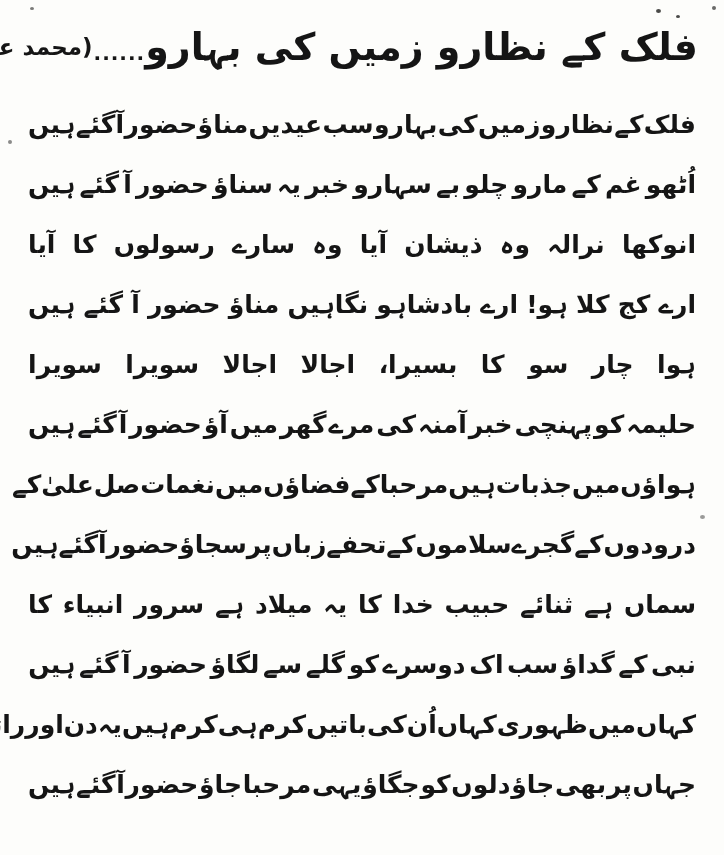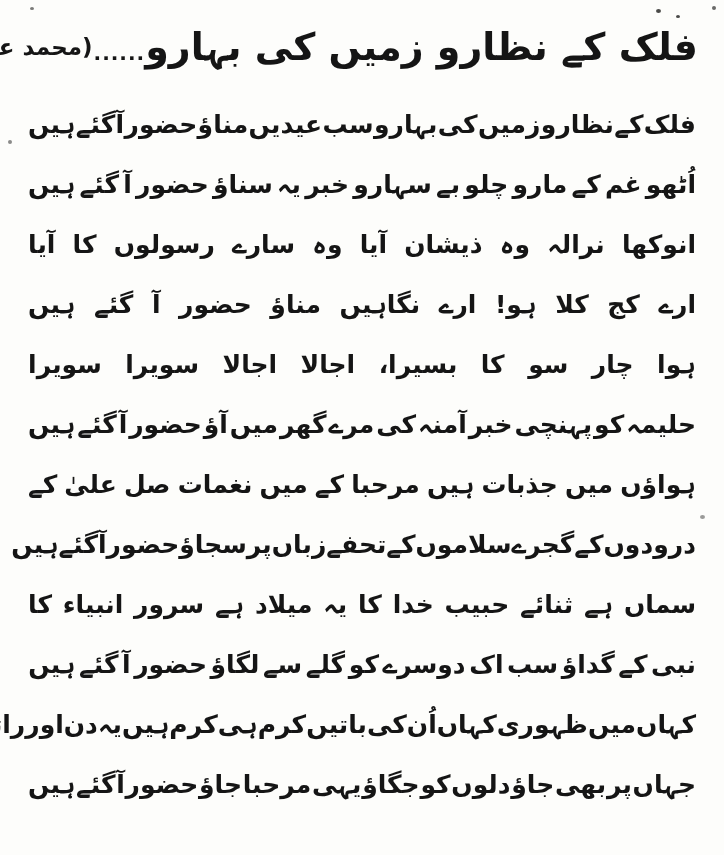--- a/index.html
+++ b/index.html
@@ -143,20 +143,21 @@
         <span>رسولوں</span>
         <span>کا</span>
         <span>آیا</span>
       </div>
     <div class="verse-line">
         <span>ارے</span>
         <span>کج</span>
         <span>کلا</span>
         <span>ہو!</span>
         <span>ارے</span>
+        <span>بادشاہو</span>
         <span>نگاہیں</span>
         <span>مناؤ</span>
         <span>حضور</span>
         <span>آ</span>
         <span>گئے</span>
         <span>ہیں</span>
       </div>
     <div class="verse-line">
         <span>ہوا</span>
         <span>چار</span>
@@ -184,20 +185,21 @@
         <span>گئے</span>
         <span>ہیں</span>
       </div>
     <div class="verse-line">
         <span>ہواؤں</span>
         <span>میں</span>
         <span>جذبات</span>
         <span>ہیں</span>
         <span>مرحبا</span>
         <span>کے</span>
+        <span>فضاؤں</span>
         <span>میں</span>
         <span>نغمات</span>
         <span>صل</span>
         <span>علیٰ</span>
         <span>کے</span>
       </div>
     <div class="verse-line">
         <span>درودوں</span>
         <span>کے</span>
         <span>گجرے</span>

